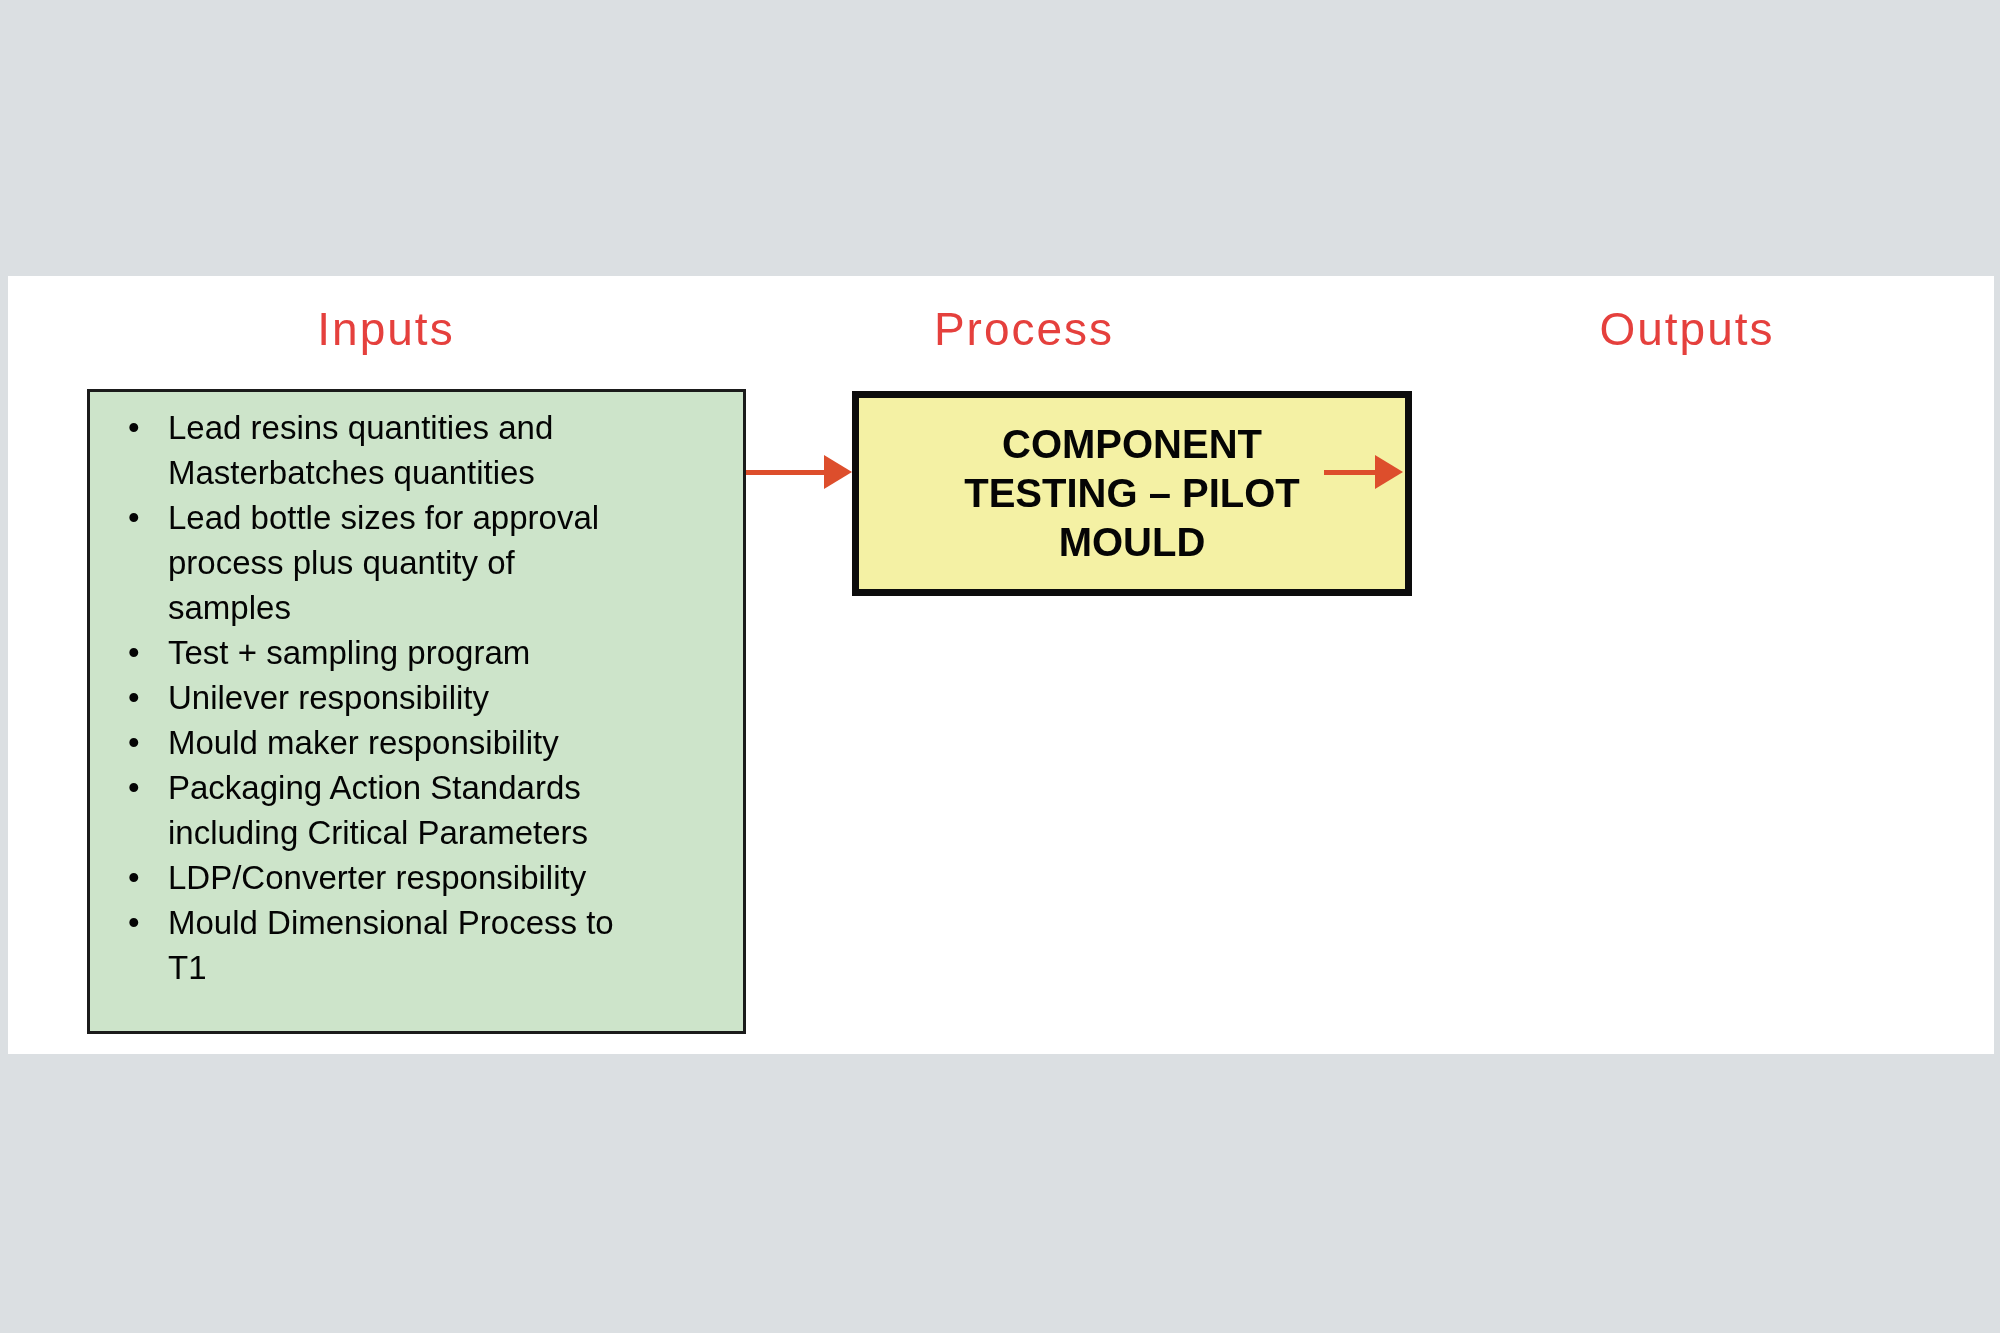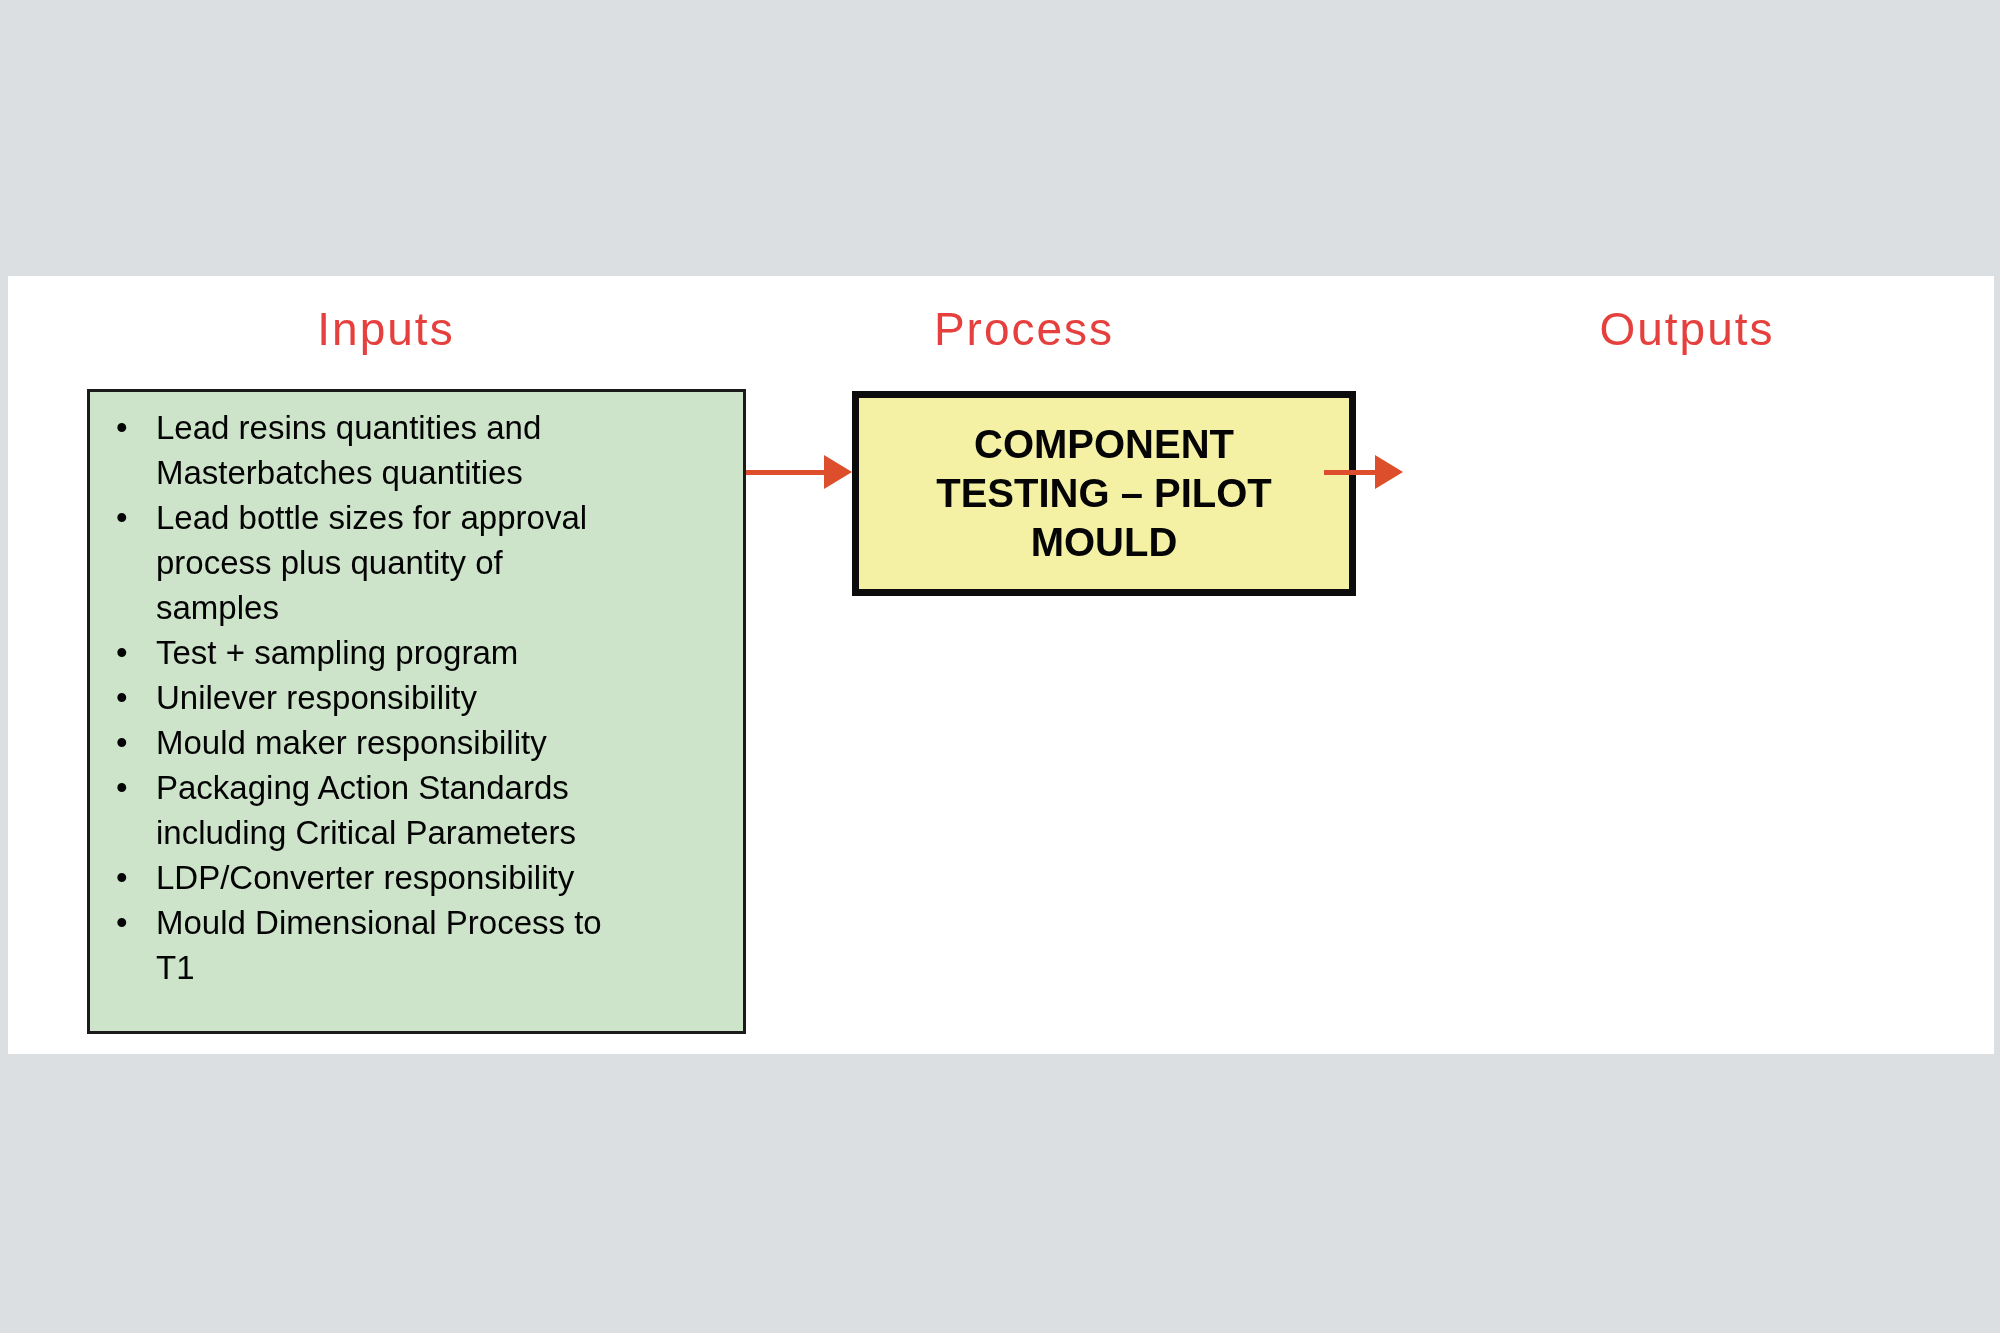--- a/index.html
+++ b/index.html
@@ -52,37 +52,37 @@
   }
   .outputs-box {
     left: 1395px;
     top: 113px;
     width: 579px;
     height: 257px;
   }
   .process-box {
     left: 844px;
     top: 115px;
-    width: 504px;
+    width: 560px;
     height: 205px;
     background: #f4f1a4;
     border: 7px solid #0c0c0c;
     display: flex;
     align-items: center;
     justify-content: center;
     text-align: center;
     font-size: 40px;
     line-height: 49px;
     font-weight: bold;
     color: #050505;
     white-space: pre-line;
   }
   .bullet-list {
     margin: 0;
-    padding: 13px 14px 0 22px;
+    padding: 13px 14px 0 34px;
     list-style: none;
   }
   .bullet-list li {
     position: relative;
     padding-left: 44px;
     font-size: 33px;
     line-height: 45px;
     color: #040404;
     white-space: pre-line;
   }

